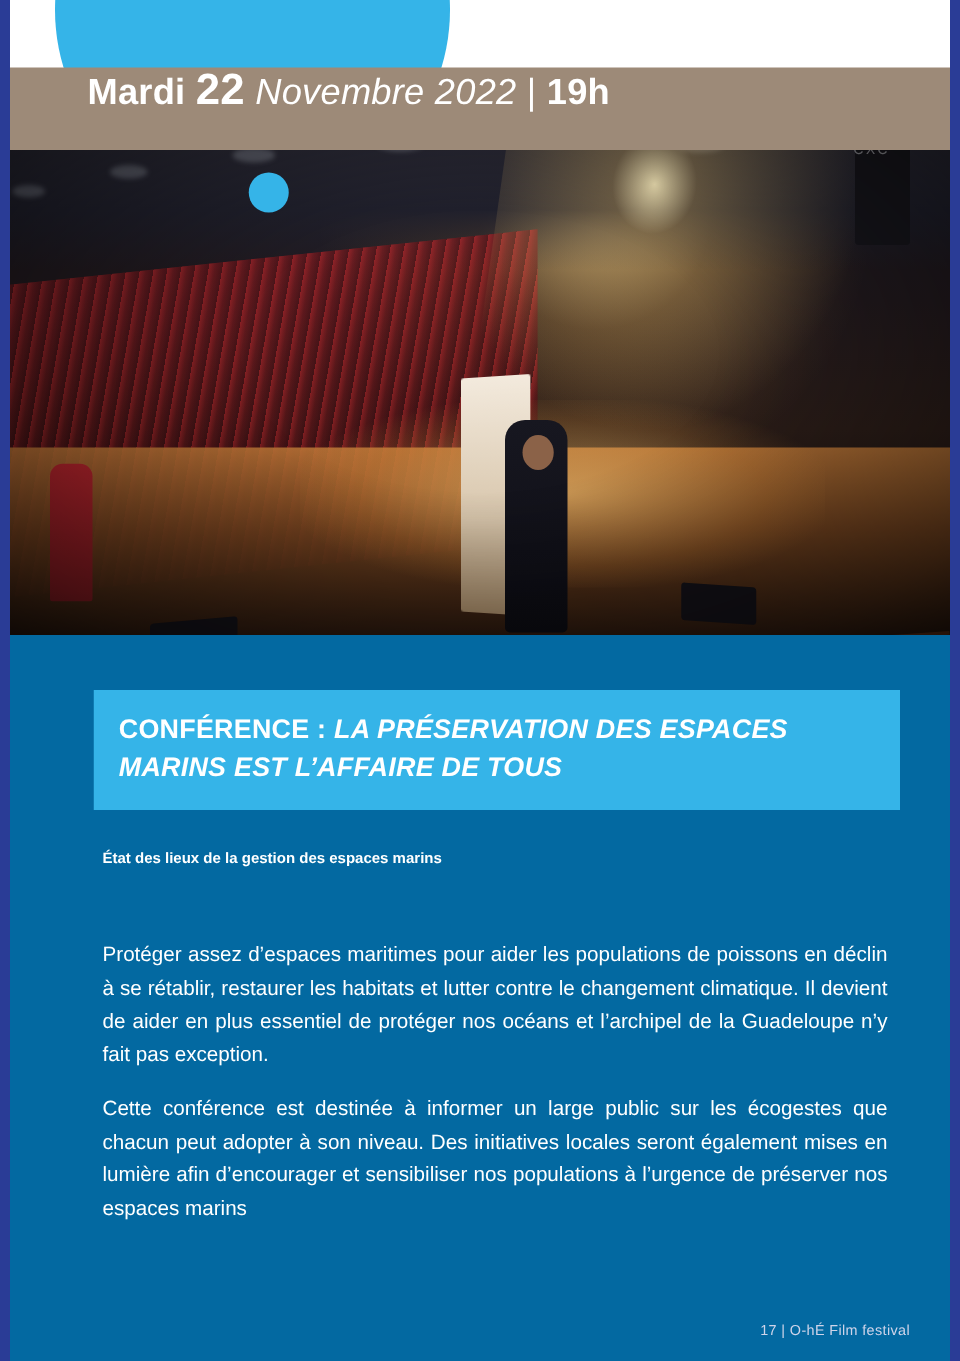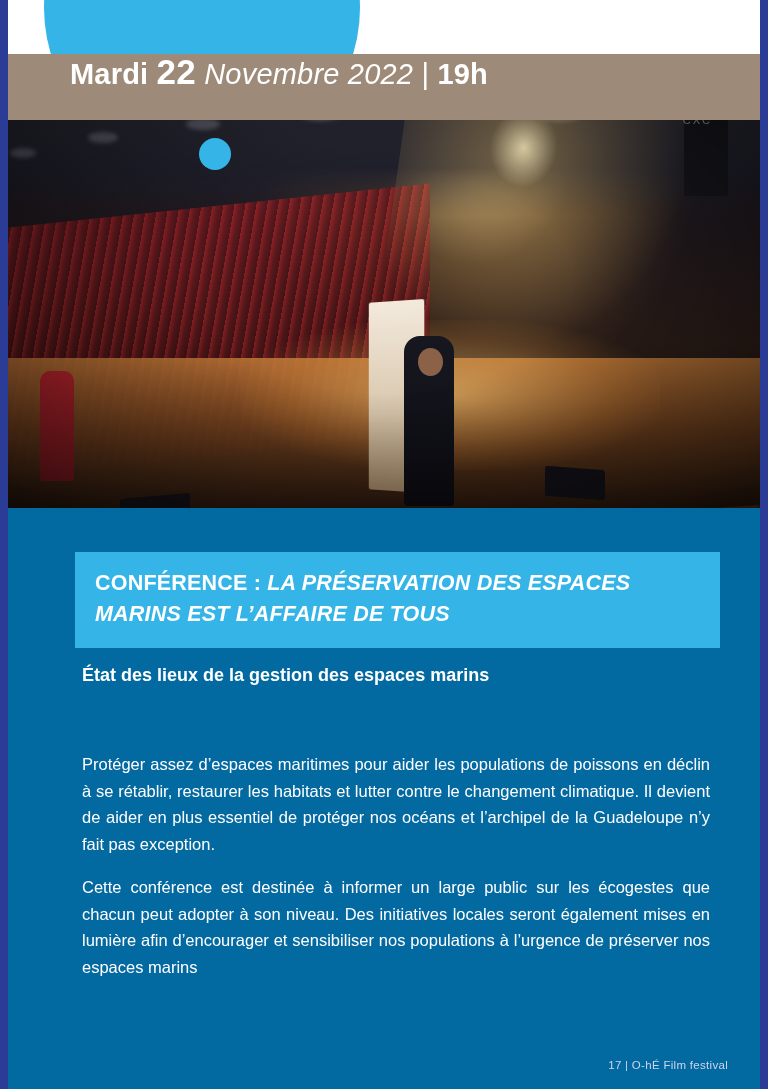--- a/index.html
+++ b/index.html
@@ -246,25 +246,25 @@
     font-weight: bold;
     line-height: 1.45;
     letter-spacing: 0.2px;
   }
   .title-band .t-label { font-style: normal; }
   .title-band .t-topic { font-style: italic; }
 
   .subtitle {
     position: absolute;
     left: 82px;
-    top: 154px;
+    top: 170px;
     width: 620px;
     color: #ffffff;
     font-weight: bold;
-    font-size: 18px;
+    font-size: 12px;
     line-height: 1.45;
   }
 
   .para {
     position: absolute;
     left: 82px;
     width: 628px;
     color: #ffffff;
     font-size: 16.5px;
     line-height: 1.62;

